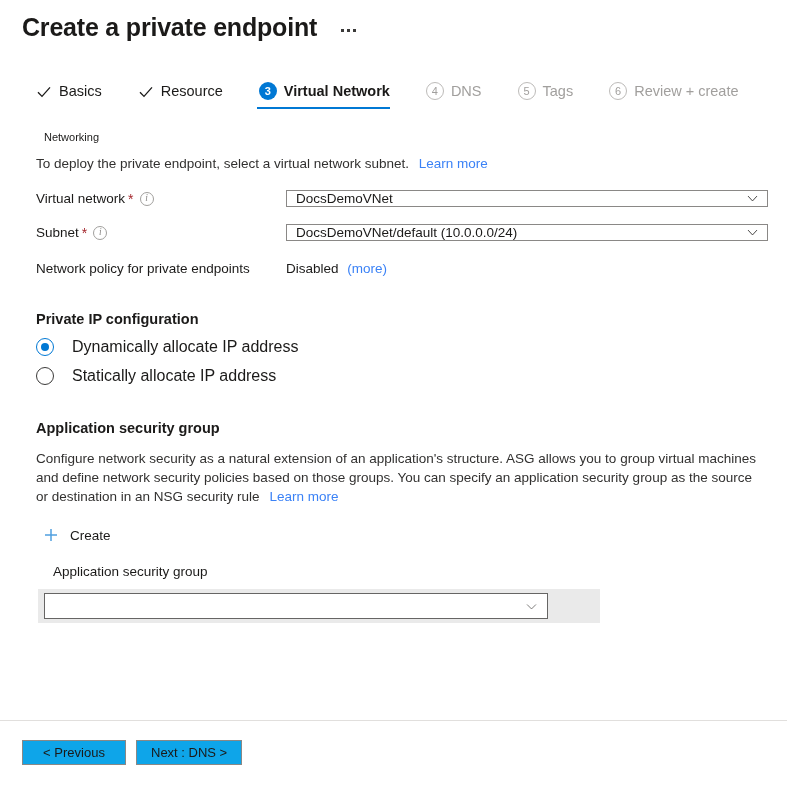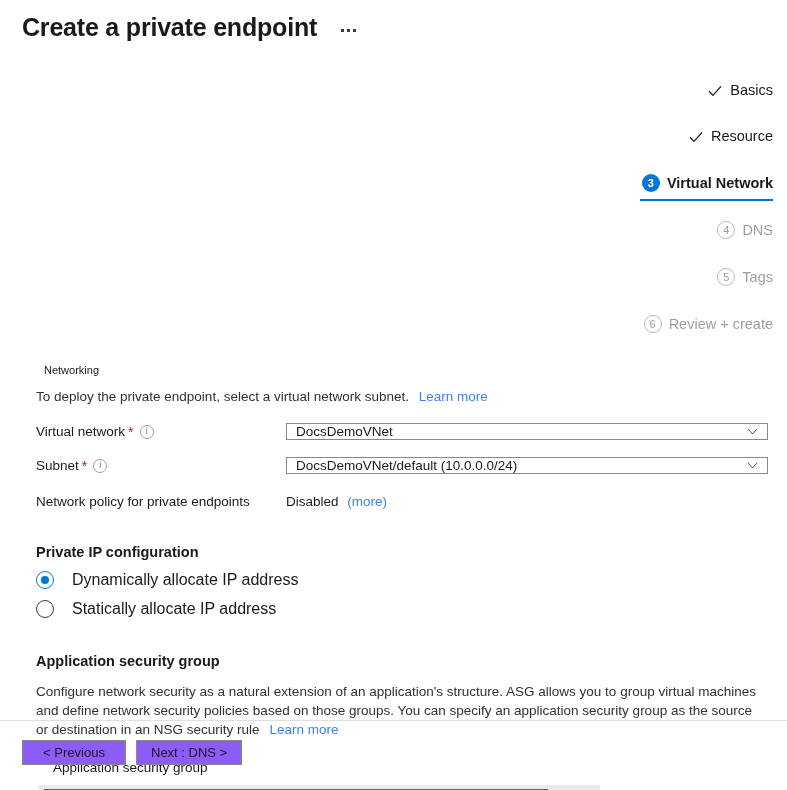--- a/index.html
+++ b/index.html
@@ -27,21 +27,21 @@
     display: flex; gap: 3px; align-items: center;
     cursor: pointer; padding: 4px 2px;
   }
   .ellipsis-btn i {
     display: block; width: 3px; height: 3px; background: #3b3a39; border-radius: 0;
   }
 
   
   .tabs {
     display: flex; align-items: flex-end;
-    margin: 36px 0 0 34px; gap: 16px; flex-direction: column;
+    margin: 36px 0 0 34px; gap: 4px;
   }
   .tab {
     display: flex; align-items: center; gap: 7px;
     padding: 4px 14px 9px 2px;
     font-size: 14.5px; cursor: pointer; position: relative;
     white-space: nowrap;
   }
   .tab + .tab { margin-left: 16px; }
   .tab .tab-label { line-height: 17px; }
   .tab.done .tab-label { color: #1b1a19; }
@@ -143,21 +143,21 @@
   
   .divider {
     position: absolute; left: 0; top: 720px; width: 787px;
     height: 1px; background: #e1dfdd;
   }
   .footer {
     position: absolute; left: 22px; top: 740px;
     display: flex; gap: 10px;
   }
   .btn {
-    min-width: 104px; height: 25px; border: 1px solid #8a8886; background: #8b5cf6;
+    min-width: 104px; height: 25px; border: 1px solid #8a8886; background: #0ea5e9;
     font-size: 13px; color: #1b1a19; display: flex; align-items: center;
     justify-content: center; cursor: pointer; padding: 0 14px;
     font-family: "Liberation Sans", sans-serif;
   }
 </style>
 </head>
 <body>
 
 <div class="page">
 
@@ -264,20 +264,26 @@
       <span>Statically allocate IP address</span>
     </div>
 
     <div class="sub-head">Application security group</div>
 
     <div class="asg-desc">
       <span>Configure network security as a natural extension of an application's structure. ASG allows you to group virtual machines and define network security policies based on those groups. You can specify an application security group as the source or destination in an NSG security rule</span>
       <a class="link" style="margin-left:6px">Learn more</a>
     </div>
 
+    <div class="create-link">
+      <svg class="plus-icon" viewBox="0 0 16 16">
+        <path d="M8 2 V14 M2 8 H14" stroke="#50a0e0" stroke-width="1.5" fill="none"></path>
+      </svg>
+      <span>Create</span>
+    </div>
 
     <div class="asg-label">Application security group</div>
 
     <div class="asg-band">
       <div class="asg-dropdown">
         <span style="flex:1;padding-left:8px;font-size:13.5px"></span>
         <svg class="chev" viewBox="0 0 16 16">
           <path d="M2.5 5.5 L8 11 L13.5 5.5" fill="none" stroke="#605e5c" stroke-width="1"></path>
         </svg>
       </div>

